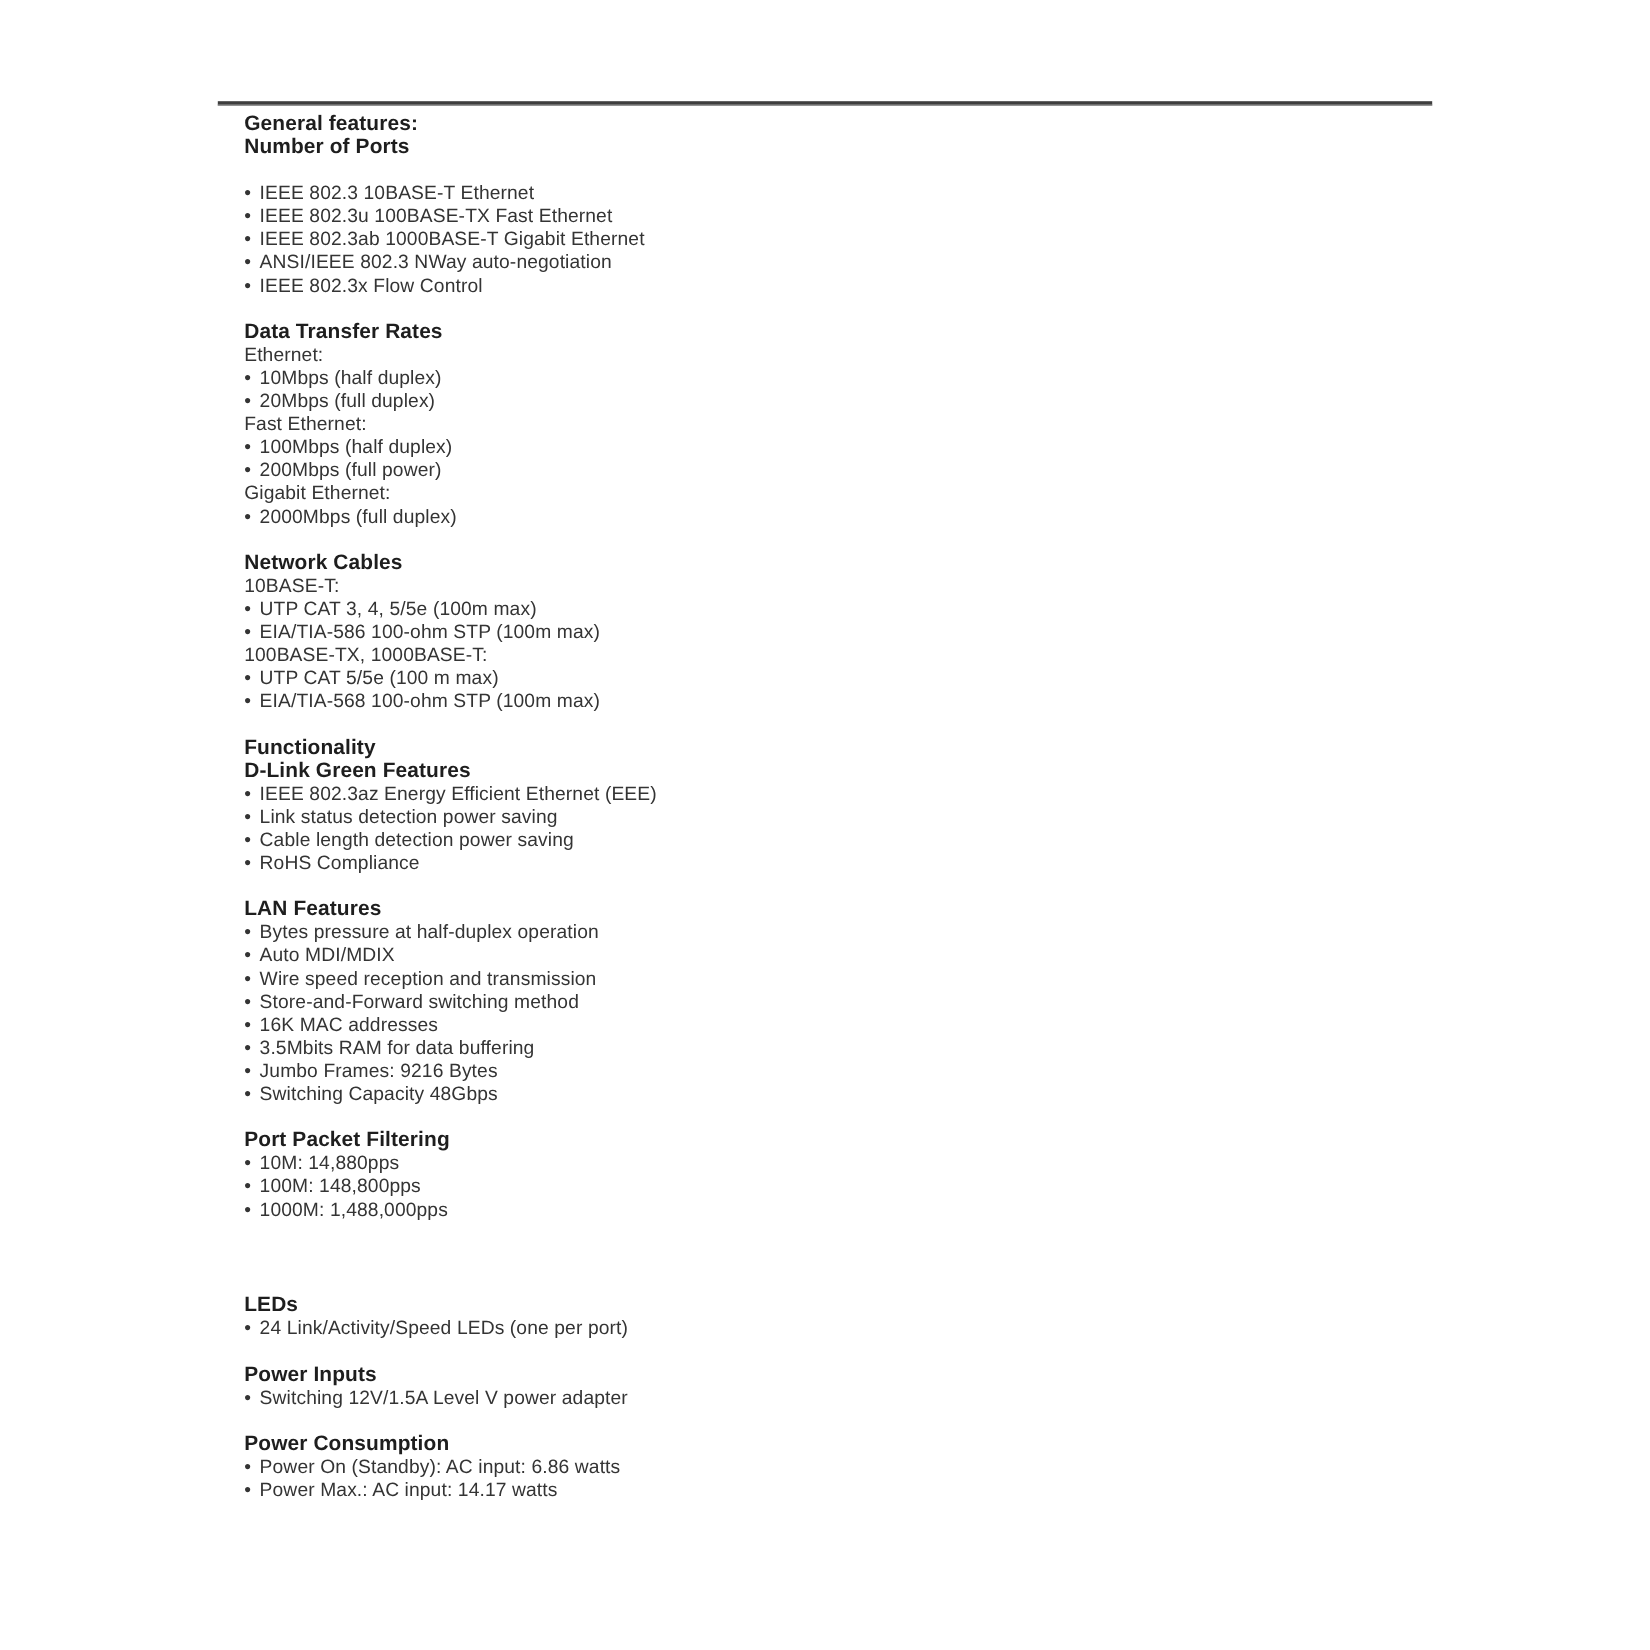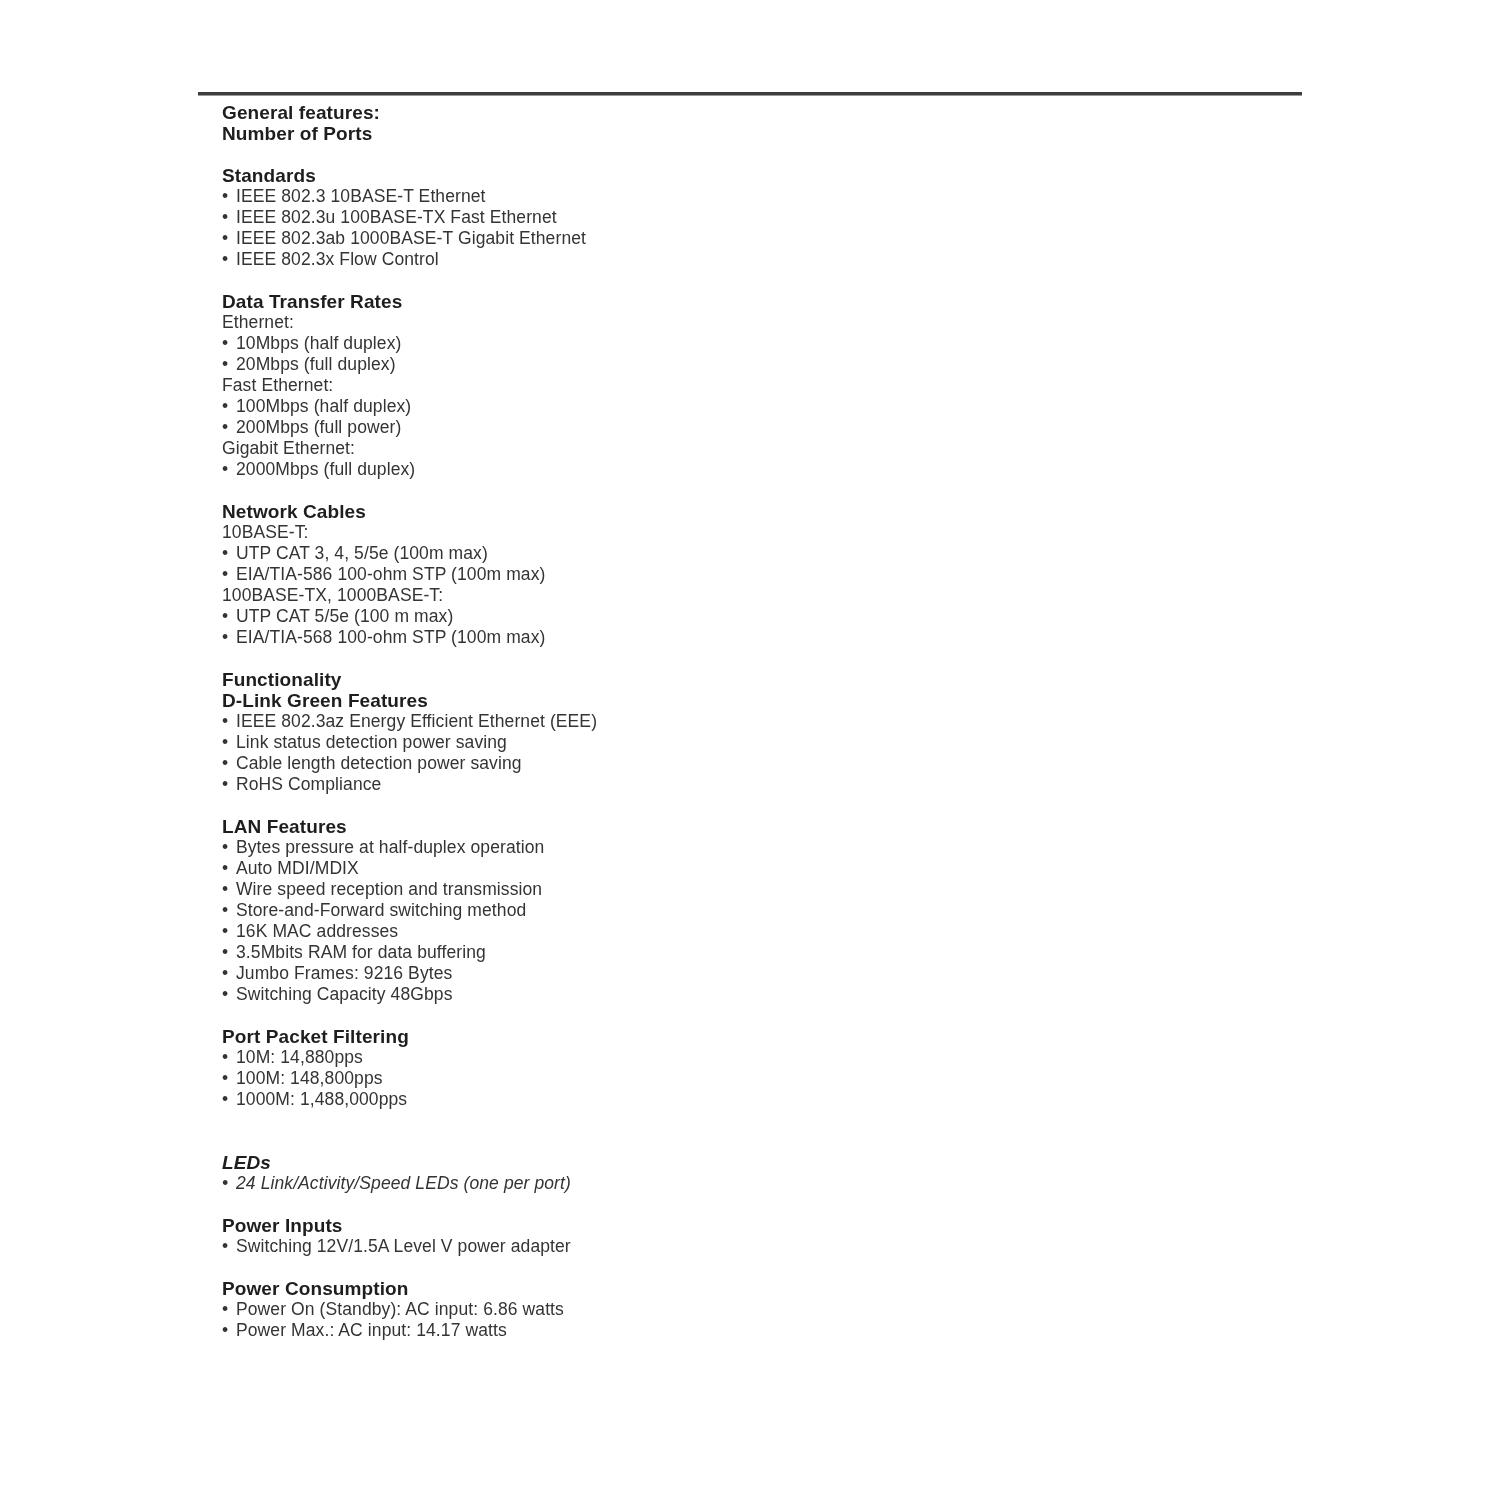--- a/index.html
+++ b/index.html
@@ -30,22 +30,21 @@
     width: 1080px;
     color: #343434;
     font-size: 17.5px;
     line-height: 21px;
     letter-spacing: 0.1px;
   }
   .spec-section {
     margin: 0 0 21px 0;
   }
   .spec-section.extra-gap {
-    margin-top: 42px;
-    font-style: italic;
+    margin-top: 66px;
   }
   .section-heading {
     margin: 0;
     font-size: 19px;
     line-height: 21px;
     font-weight: bold;
     color: #1e1e1e;
   }
   .spec-line {
     margin: 0;
@@ -60,24 +59,24 @@
 </head>
 <body>
 
 <div class="top-rule"></div>
 <div class="content" id="sections-root">
     <section class="spec-section">
       <h3 class="section-heading">General features:</h3>
       <h3 class="section-heading">Number of Ports</h3>
     </section>
     <section class="spec-section">
-      <h3 class="section-heading">Standards</h3>
       <div class="spec-line"><span class="bullet-marker">•</span><span>IEEE 802.3 10BASE-T Ethernet</span></div>
       <div class="spec-line"><span class="bullet-marker">•</span><span>IEEE 802.3u 100BASE-TX Fast Ethernet</span></div>
       <div class="spec-line"><span class="bullet-marker">•</span><span>IEEE 802.3ab 1000BASE-T Gigabit Ethernet</span></div>
+      <div class="spec-line"><span class="bullet-marker">•</span><span>ANSI/IEEE 802.3 NWay auto-negotiation</span></div>
       <div class="spec-line"><span class="bullet-marker">•</span><span>IEEE 802.3x Flow Control</span></div>
     </section>
     <section class="spec-section">
       <h3 class="section-heading">Data Transfer Rates</h3>
       <div class="spec-line"><span>Ethernet:</span></div>
       <div class="spec-line"><span class="bullet-marker">•</span><span>10Mbps (half duplex)</span></div>
       <div class="spec-line"><span class="bullet-marker">•</span><span>20Mbps (full duplex)</span></div>
       <div class="spec-line"><span>Fast Ethernet:</span></div>
       <div class="spec-line"><span class="bullet-marker">•</span><span>100Mbps (half duplex)</span></div>
       <div class="spec-line"><span class="bullet-marker">•</span><span>200Mbps (full power)</span></div>

